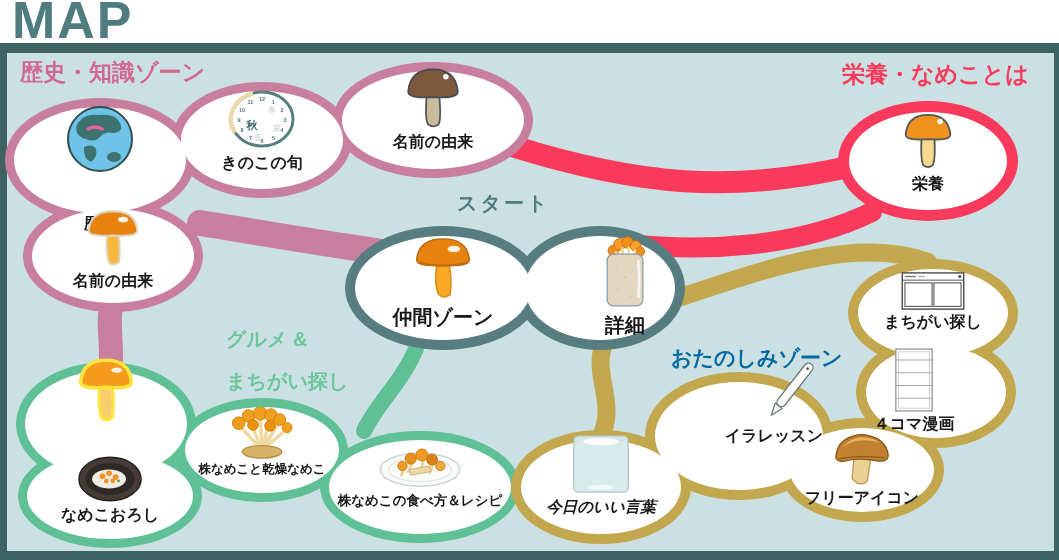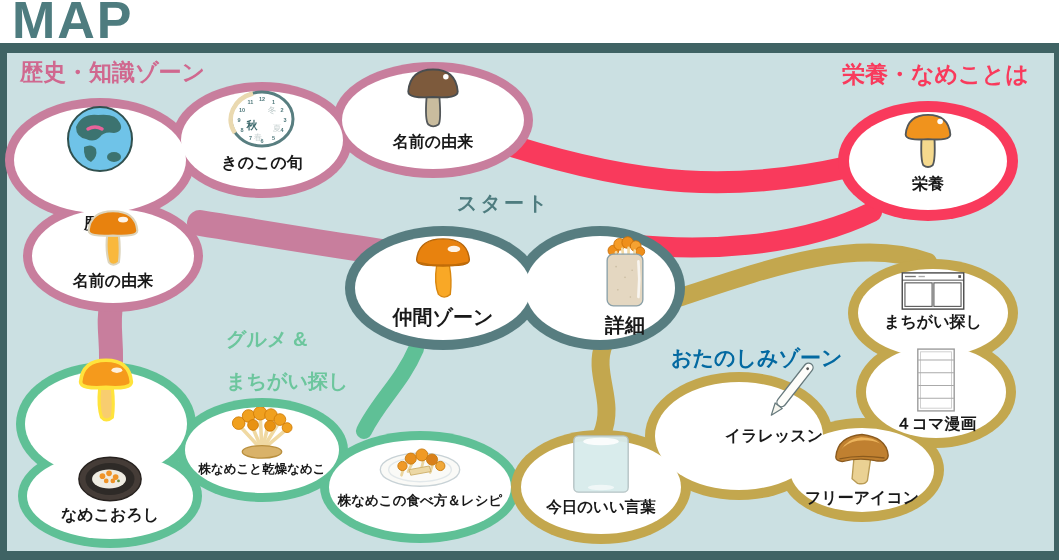--- a/index.html
+++ b/index.html
@@ -301,21 +301,21 @@
   </div>
 
   <div class="node" style="left:521px;top:433px;width:160px;height:92px;">
     <div class="icon">
       <svg width="60" height="62" viewBox="0 0 64 66">
         <rect x="3" y="3" width="58" height="60" rx="5" fill="#d8ebec" stroke="#b3c2c3" stroke-width="1.5" opacity="0.95"></rect>
         <ellipse cx="32" cy="9" rx="19" ry="4" fill="#ffffff" opacity="0.85"></ellipse>
         <ellipse cx="32" cy="58" rx="14" ry="3" fill="#ffffff" opacity="0.6"></ellipse>
       </svg>
     </div>
-    <div class="label" style="font-size:15.5px;">今日のいい言葉</div>
+    <div class="label" style="font-size:15.5px;font-style:italic;">今日のいい言葉</div>
   </div>
 
   <div class="node" style="left:655px;top:358px;width:168px;height:106px;align-items:flex-end;">
     <div class="icon">
       <svg width="64" height="66" viewBox="0 0 64 66">
         <g transform="rotate(38 32 32)">
           <rect x="27.5" y="-1" width="9" height="53" rx="4.5" fill="#fdfdfa" stroke="#66797c" stroke-width="1.3"></rect>
           <path d="M27.5,52 L32,64 L36.5,52 Z" fill="#f5f5ee" stroke="#66797c" stroke-width="1.2" stroke-linejoin="round"></path>
           <circle cx="32" cy="5" r="1.4" fill="#555555"></circle>
         </g>
@@ -332,21 +332,21 @@
         <line x1="4" y1="5" x2="16" y2="5" stroke="#777777" stroke-width="1.5"></line>
         <line x1="19" y1="5" x2="26" y2="5" stroke="#aaaaaa" stroke-width="1.5"></line>
         <rect x="63" y="3.5" width="3" height="3" fill="#555555"></rect>
         <rect x="4" y="12" width="30" height="26" fill="#ffffff" stroke="#555555" stroke-width="1.2"></rect>
         <rect x="36" y="12" width="30" height="26" fill="#ffffff" stroke="#555555" stroke-width="1.2"></rect>
       </svg>
     </div>
     <div class="label">まちがい探し</div>
   </div>
 
-  <div class="node" style="left:866px;top:348px;width:140px;height:90px;">
+  <div class="node" style="left:844px;top:348px;width:140px;height:90px;">
     <div class="icon">
       <svg width="40" height="64" viewBox="0 0 44 70">
         <rect x="2" y="1" width="40" height="68" fill="#ffffff" stroke="#999999" stroke-width="1.5"></rect>
         <rect x="5" y="4" width="34" height="62" fill="none" stroke="#cccccc" stroke-width="1"></rect>
         <line x1="2" y1="13" x2="42" y2="13" stroke="#aaaaaa" stroke-width="1.2"></line>
         <line x1="2" y1="27" x2="42" y2="27" stroke="#aaaaaa" stroke-width="1.2"></line>
         <line x1="2" y1="41" x2="42" y2="41" stroke="#aaaaaa" stroke-width="1.2"></line>
         <line x1="2" y1="55" x2="42" y2="55" stroke="#aaaaaa" stroke-width="1.2"></line>
       </svg>
     </div>

